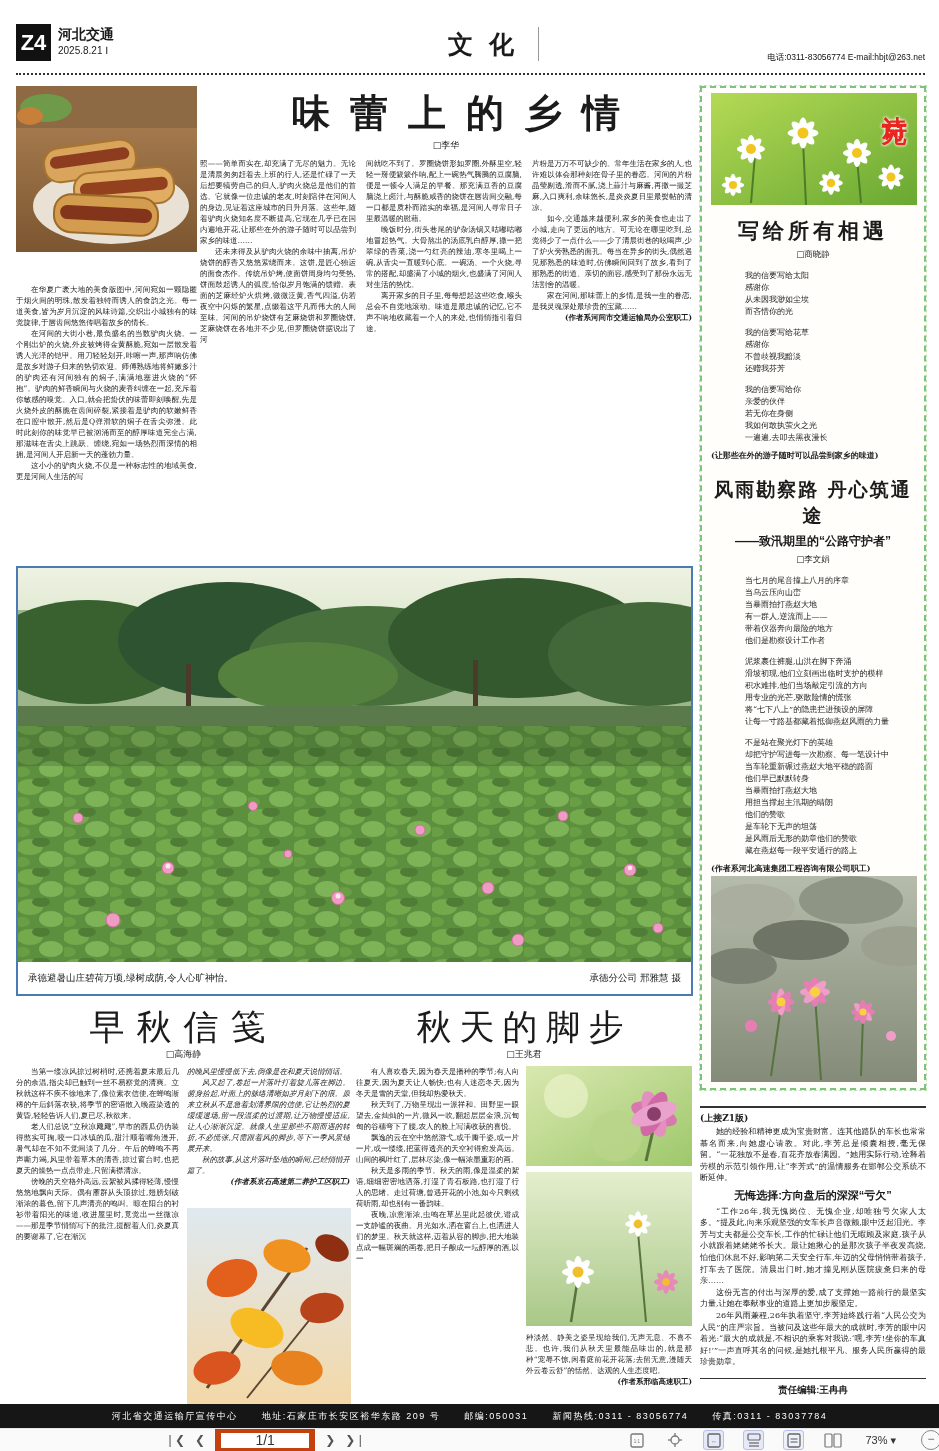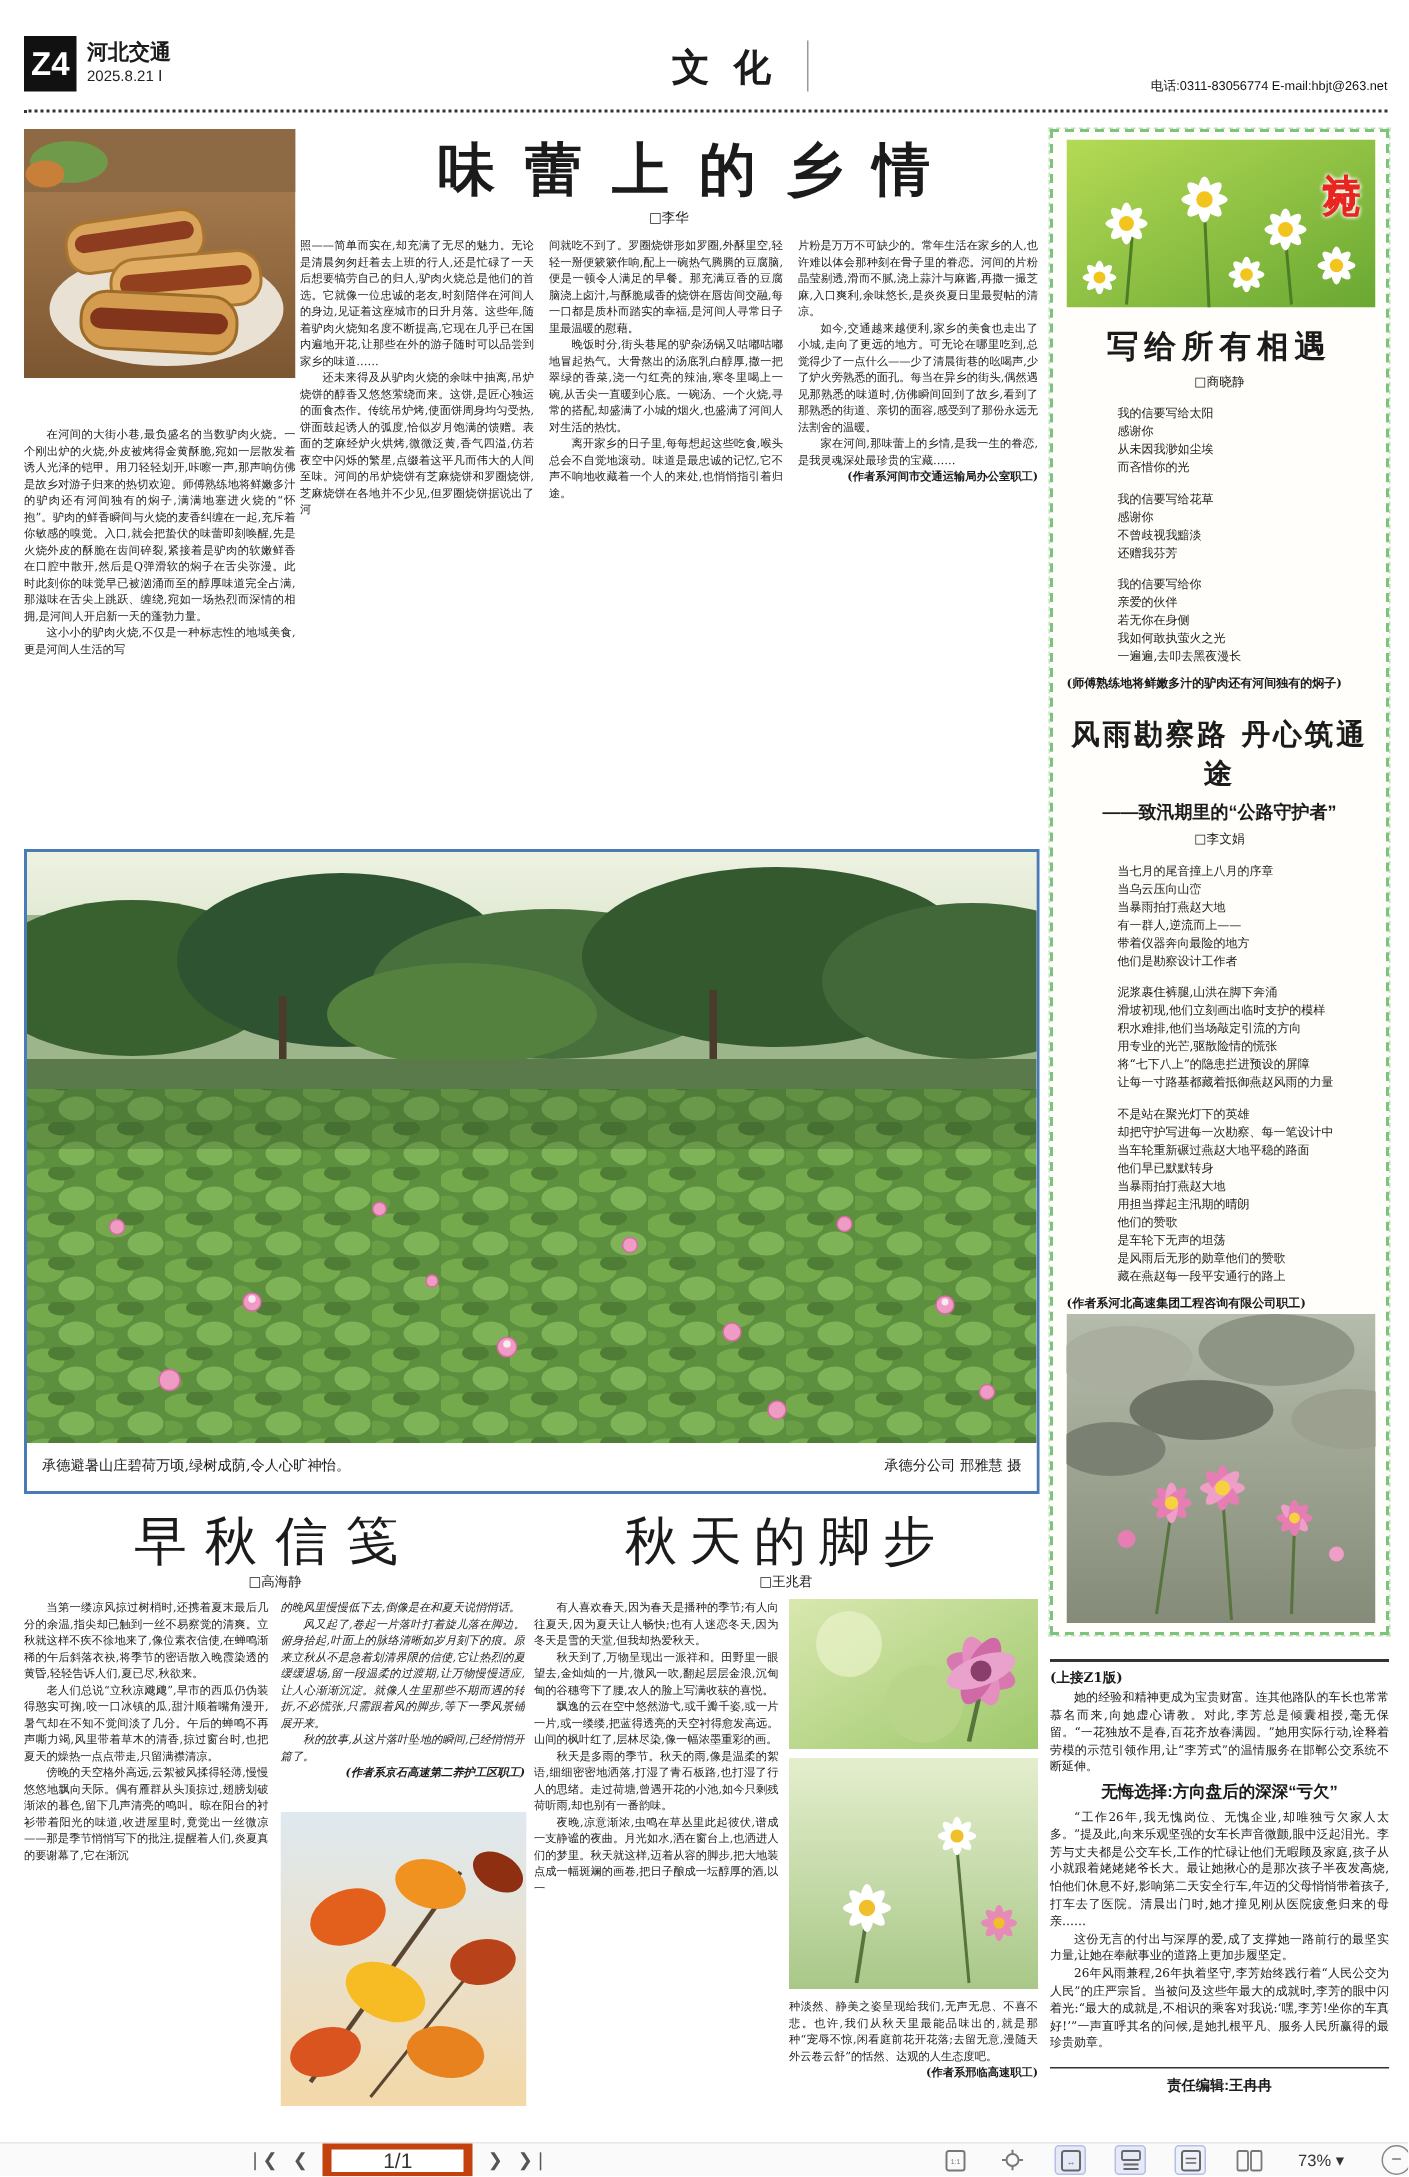--- a/index.html
+++ b/index.html
@@ -101,20 +101,21 @@
       <rect x="64" y="94" width="88" height="13" rx="6" fill="#93401f" transform="rotate(-5 108 102)"></rect>
       <rect x="38" y="110" width="104" height="38" rx="17" fill="#d49c4e" stroke="#9c6b29" stroke-width="2" transform="rotate(3 90 129)"></rect>
       <rect x="44" y="121" width="92" height="14" rx="7" fill="#83351b" transform="rotate(3 90 129)"></rect>
     </g>
   </svg>
 
   <div class="abs mtitle">味蕾上的乡情</div>
   <div class="abs mby">□李华</div>
 
   <div class="abs bodycol" style="left:16px;top:284px;width:181px;height:276px;overflow:hidden;">
+    <p>在华夏广袤大地的美食版图中,河间宛如一颗隐匿于烟火间的明珠,散发着独特而诱人的食韵之光。每一道美食,皆为岁月沉淀的风味诗篇,交织出小城独有的味觉旋律,于唇齿间悠悠传唱着故乡的情长。</p>
       <p>在河间的大街小巷,最负盛名的当数驴肉火烧。一个刚出炉的火烧,外皮被烤得金黄酥脆,宛如一层散发着诱人光泽的铠甲。用刀轻轻划开,咔嚓一声,那声响仿佛是故乡对游子归来的热切欢迎。师傅熟练地将鲜嫩多汁的驴肉还有河间独有的焖子,满满地塞进火烧的“怀抱”。驴肉的鲜香瞬间与火烧的麦香纠缠在一起,充斥着你敏感的嗅觉。入口,就会把蛰伏的味蕾即刻唤醒,先是火烧外皮的酥脆在齿间碎裂,紧接着是驴肉的软嫩鲜香在口腔中散开,然后是Q弹滑软的焖子在舌尖弥漫。此时此刻你的味觉早已被汹涌而至的醇厚味道完全占满,那滋味在舌尖上跳跃、缠绕,宛如一场热烈而深情的相拥,是河间人开启新一天的蓬勃力量。</p>
       <p>这小小的驴肉火烧,不仅是一种标志性的地域美食,更是河间人生活的写</p>
   </div>
   <div class="abs bodycol" style="left:200px;top:158px;width:156px;height:402px;overflow:hidden;">
     <p class="noind">照——简单而实在,却充满了无尽的魅力。无论是清晨匆匆赶着去上班的行人,还是忙碌了一天后想要犒劳自己的归人,驴肉火烧总是他们的首选。它就像一位忠诚的老友,时刻陪伴在河间人的身边,见证着这座城市的日升月落。这些年,随着驴肉火烧知名度不断提高,它现在几乎已在国内遍地开花,让那些在外的游子随时可以品尝到家乡的味道……</p>
       <p>还未来得及从驴肉火烧的余味中抽离,吊炉烧饼的醇香又悠悠萦绕而来。这饼,是匠心独运的面食杰作。传统吊炉烤,使面饼周身均匀受热,饼面鼓起诱人的弧度,恰似岁月饱满的馈赠。表面的芝麻经炉火烘烤,微微泛黄,香气四溢,仿若夜空中闪烁的繁星,点缀着这平凡而伟大的人间至味。河间的吊炉烧饼有芝麻烧饼和罗圈烧饼,芝麻烧饼在各地并不少见,但罗圈烧饼据说出了河</p>
   </div>
   <div class="abs bodycol" style="left:366px;top:158px;width:156px;height:402px;overflow:hidden;">
     <p class="noind">间就吃不到了。罗圈烧饼形如罗圈,外酥里空,轻轻一掰便簌簌作响,配上一碗热气腾腾的豆腐脑,便是一顿令人满足的早餐。那充满豆香的豆腐脑浇上卤汁,与酥脆咸香的烧饼在唇齿间交融,每一口都是质朴而踏实的幸福,是河间人寻常日子里最温暖的慰藉。</p>
       <p>晚饭时分,街头巷尾的驴杂汤锅又咕嘟咕嘟地冒起热气。大骨熬出的汤底乳白醇厚,撒一把翠绿的香菜,浇一勺红亮的辣油,寒冬里喝上一碗,从舌尖一直暖到心底。一碗汤、一个火烧,寻常的搭配,却盛满了小城的烟火,也盛满了河间人对生活的热忱。</p>
@@ -319,21 +320,21 @@
       <div class="pline">不曾歧视我黯淡</div>
         <div class="pline">还赠我芬芳</div>
     </div>
     <div class="stanza">
       <div class="pline">我的信要写给你</div>
         <div class="pline">亲爱的伙伴</div>
       <div class="pline">若无你在身侧</div>
         <div class="pline">我如何敢执萤火之光</div>
       <div class="pline">一遍遍,去叩去黑夜漫长</div>
     </div>
-    <div class="pnote">(师傅熟练地将鲜嫩多汁的驴肉还有河间独有的焖子)</div>
+    <div class="pnote">(让那些在外的游子随时可以品尝到家乡的味道)</div>
 
     <div class="ptitle2">风雨勘察路 丹心筑通途</div>
     <div class="psub">——致汛期里的“公路守护者”</div>
     <div class="pby">□李文娟</div>
     <div class="stanza">
       <div class="pline">当七月的尾音撞上八月的序章</div>
         <div class="pline">当乌云压向山峦</div>
       <div class="pline">当暴雨拍打燕赵大地</div>
         <div class="pline">有一群人,逆流而上——</div>
       <div class="pline">带着仪器奔向最险的地方</div>
@@ -412,20 +413,27 @@
   <div class="abs contblock">
     <p>她的经验和精神更成为宝贵财富。连其他路队的车长也常常慕名而来,向她虚心请教。对此,李芳总是倾囊相授,毫无保留。“一花独放不是春,百花齐放春满园。”她用实际行动,诠释着劳模的示范引领作用,让“李芳式”的温情服务在邯郸公交系统不断延伸。</p>
     <p class="contsub">无悔选择:方向盘后的深深“亏欠”</p>
     <p>“工作26年,我无愧岗位、无愧企业,却唯独亏欠家人太多。”提及此,向来乐观坚强的女车长声音微颤,眼中泛起泪光。李芳与丈夫都是公交车长,工作的忙碌让他们无暇顾及家庭,孩子从小就跟着姥姥姥爷长大。最让她揪心的是那次孩子半夜发高烧,怕他们休息不好,影响第二天安全行车,年迈的父母悄悄带着孩子,打车去了医院。清晨出门时,她才撞见刚从医院疲惫归来的母亲……</p>
     <p>这份无言的付出与深厚的爱,成了支撑她一路前行的最坚实力量,让她在奉献事业的道路上更加步履坚定。</p>
     <p>26年风雨兼程,26年执着坚守,李芳始终践行着“人民公交为人民”的庄严宗旨。当被问及这些年最大的成就时,李芳的眼中闪着光:“最大的成就是,不相识的乘客对我说:‘嘿,李芳!坐你的车真好!’”一声直呼其名的问候,是她扎根平凡、服务人民所赢得的最珍贵勋章。</p>
   </div>
   <div class="abs edrule"></div>
   <div class="abs editor">责任编辑:王冉冉</div>
 
+  <div class="abs footbar">
+    <span>河北省交通运输厅宣传中心</span>
+    <span>地址:石家庄市长安区裕华东路 209 号</span>
+    <span>邮编:050031</span>
+    <span>新闻热线:0311 - 83056774</span>
+    <span>传真:0311 - 83037784</span>
+  </div>
 
   <div class="abs toolbar">
     <div class="navgrp">
       <span class="navbtn">❘❮</span>
       <span class="navbtn">❮</span>
       <div class="pageinput">1/1</div>
       <span class="navbtn">❯</span>
       <span class="navbtn">❯❘</span>
     </div>
     <div class="icongrp">

